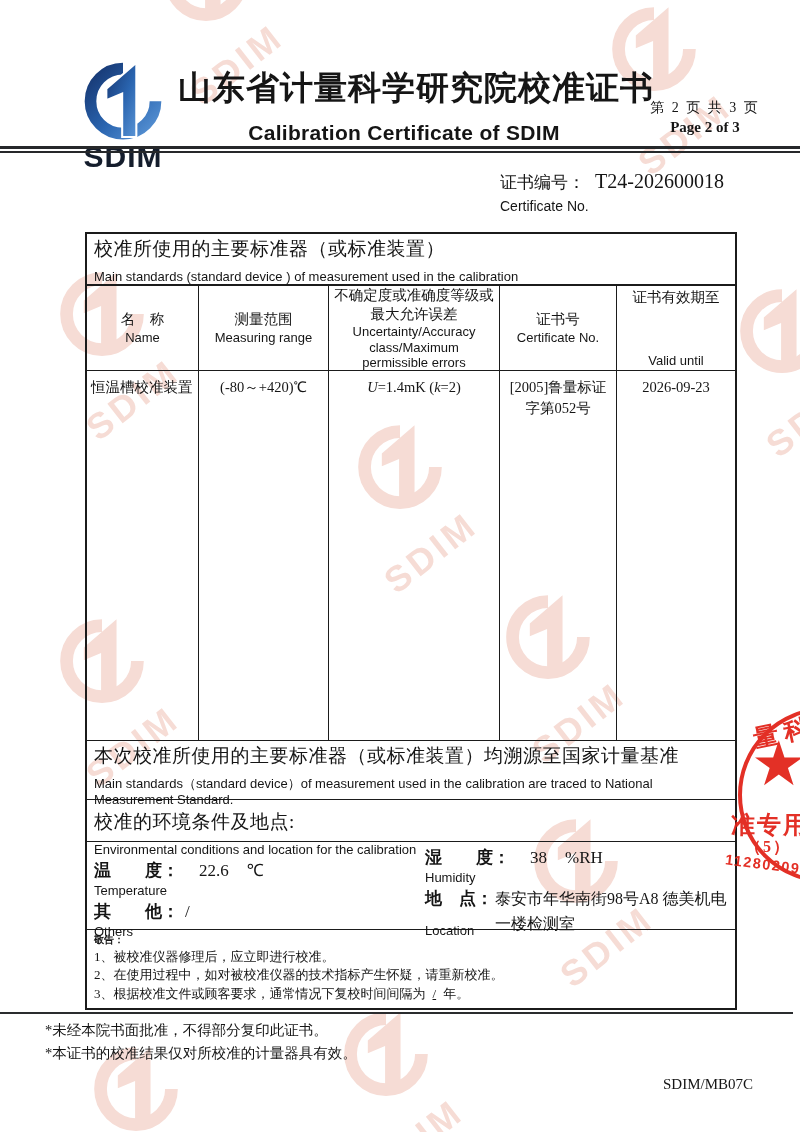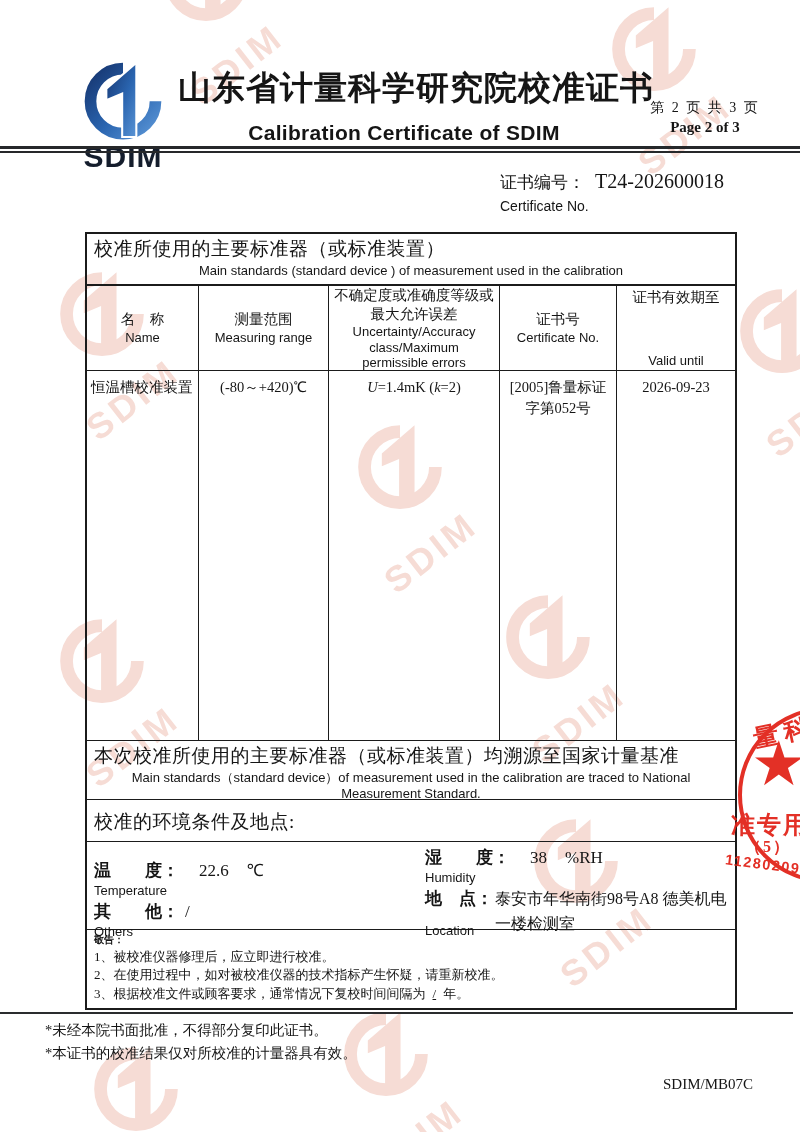--- a/index.html
+++ b/index.html
@@ -45,21 +45,21 @@
   .cert-no-block { position:absolute; left:500px; top:170px; z-index:2; }
   .cert-line1 { font-size:17px; }
   .cert-num { font-size:20px; margin-left:10px; }
   .cert-line2 { font: 14px "Liberation Sans", sans-serif; margin-top:4px; }
 
   
   .tbl { position:absolute; left:85px; top:232px; width:652px; border:2px solid #1b1b1b; z-index:1; }
 
   .tbl-title { height:50px; padding:2px 7px; }
   .t-cn { font-size:19px; letter-spacing:.5px; }
-  .t-en { font: 13px "Liberation Sans", sans-serif; margin-top:1px;text-align:center; }
+  .t-en { font: 13px "Liberation Sans", sans-serif; margin-top:7px; }
 
   .grid { display:grid; grid-template-columns:112px 130px 171px 117px 1fr; }
   .grid .cell { border-right:1.6px solid #1b1b1b; overflow:hidden; }
   .grid .cell:last-child { border-right:none;justify-content:space-between; }
 
   .grid.head { border-top:2px solid #1b1b1b; height:86px; }
   .head .cell { display:flex; flex-direction:column; justify-content:center; text-align:center; padding:2px 1px; }
   .c-cn { font-size:14.5px; line-height:1.3; white-space:pre-line; }
   .c-en { font: 13px "Liberation Sans", sans-serif; line-height:1.18; white-space:pre-line; margin-top:1px; }
 
@@ -266,20 +266,21 @@
       <div class="cell">2026-09-23</div>
     </div>
 
     <div class="trace">
       <div class="t-cn">本次校准所使用的主要标准器（或标准装置）均溯源至国家计量基准</div>
       <div class="t-en">Main standards（standard device）of measurement used in the calibration are traced to National Measurement Standard.</div>
     </div>
 
     <div class="env-title">
       <div class="t-cn">校准的环境条件及地点:</div>
+      <div class="t-en">Environmental conditions and location for the calibration</div>
     </div>
 
     <div class="env-body">
       <div class="env-left">
         <div class="env-line">
           <span>温　　度：</span><span class="env-val">22.6</span><span class="env-unit">℃</span>
         </div>
         <div class="env-en">Temperature</div>
         <div class="env-line">
           <span>其　　他：</span><span class="env-val" style="margin-left:6px;">/</span>

